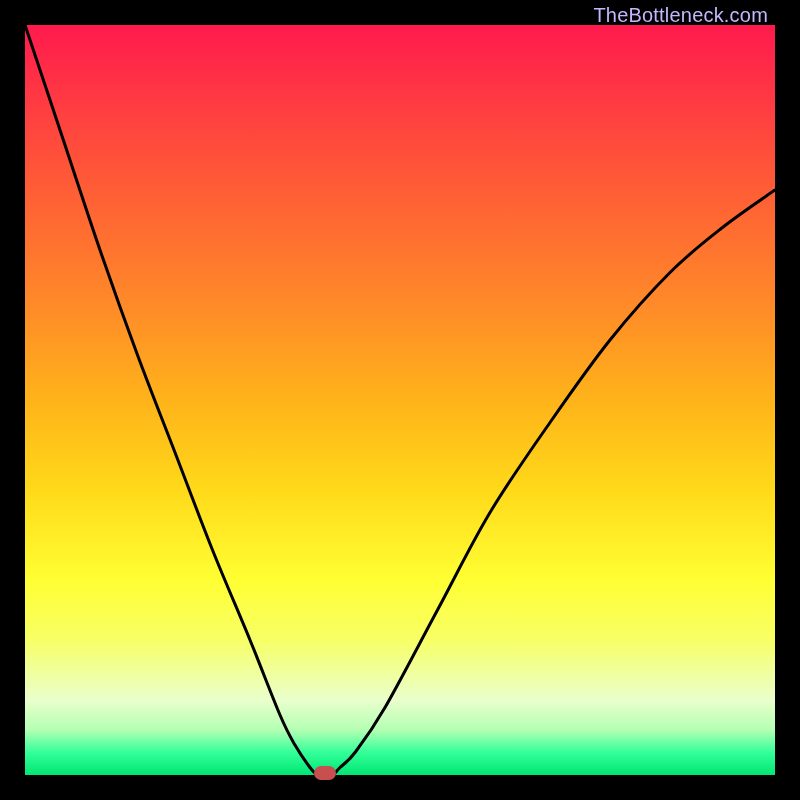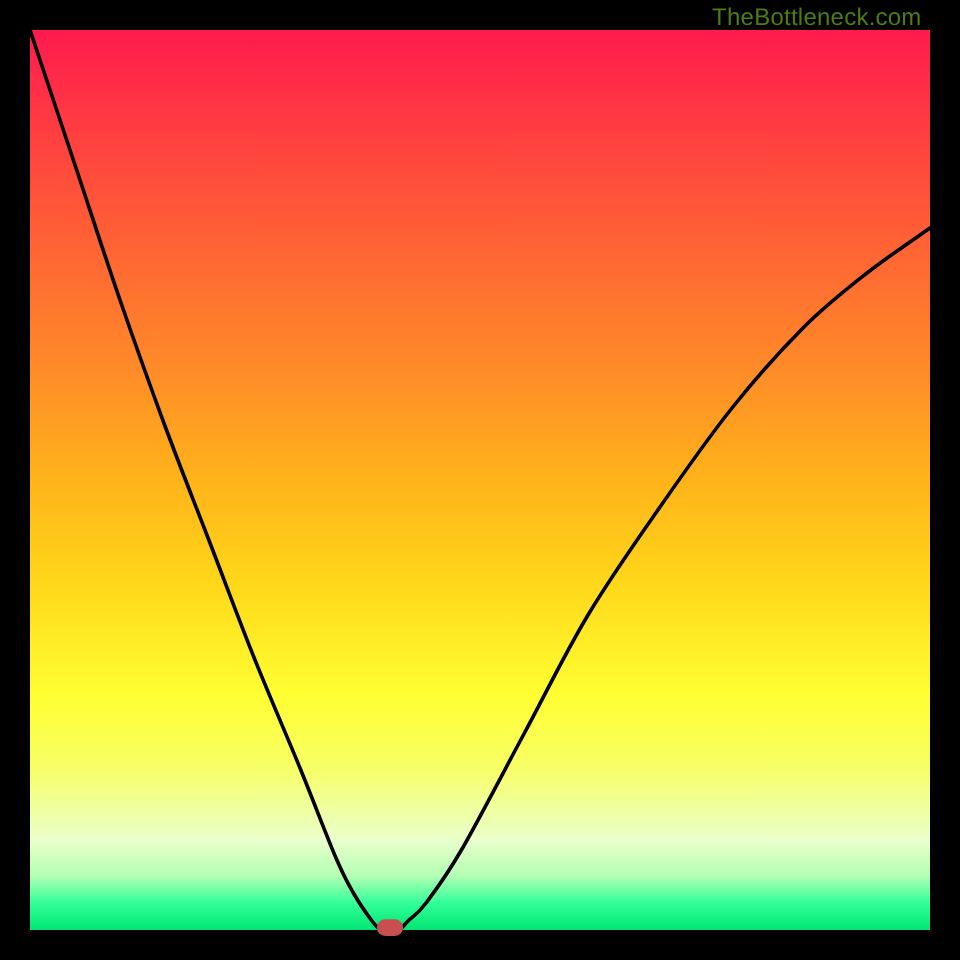--- a/index.html
+++ b/index.html
@@ -43,21 +43,21 @@
     position: absolute;
     left: 0;
     top: 0;
     width: 750px;
     height: 750px;
   }
   .watermark {
     position: absolute;
     top: 4px;
     right: 32px;
-    color: #4d7c0f;
+    color: #c4b5fd;
     font-size: 20px;
     font-weight: 500;
     letter-spacing: 0.2px;
     user-select: none;
   }
   .marker {
     position: absolute;
     width: 22px;
     height: 14px;
     background: #c74f4f;

